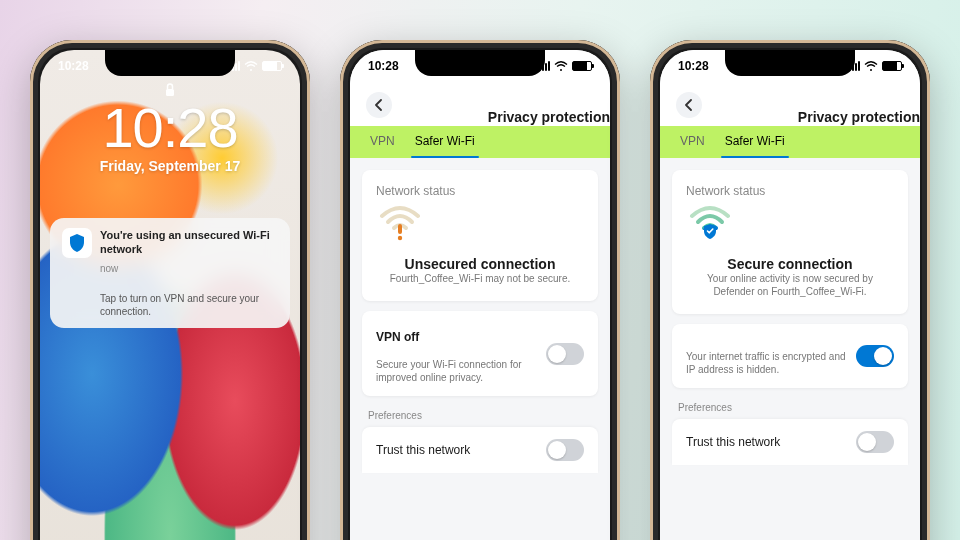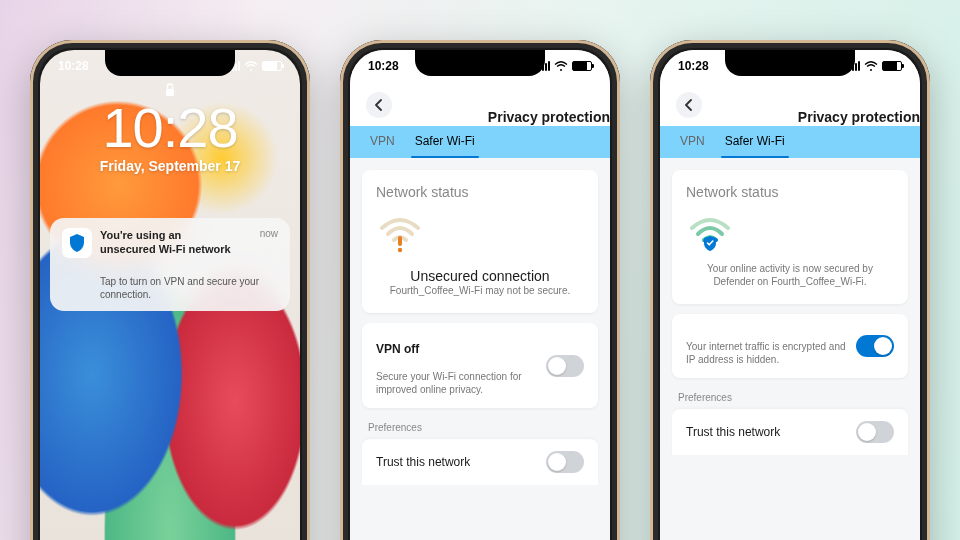--- a/index.html
+++ b/index.html
@@ -121,38 +121,38 @@
   }
   .header-title {
     position:absolute; left:0; right:0;
     text-align:right; font-size:14px; font-weight:700; color:#1a1a1a;
     pointer-events:none;
     margin-top:24px;
   }
   .tabs {
     display:flex; gap:20px;
     padding: 8px 20px 0 20px;
-    background:#7dd3fc;
+    background:#bef264;
     font-size:12px;
   }
   .tab { padding-bottom:10px; color:#666; position:relative; }
   .tab.active { color:#000; font-weight:400; }
   .tab.active::after {
     content:""; position:absolute; bottom:0; left:-4px; right:-4px;
     height:2px; background:#0078d4; border-radius:2px;
   }
   .app-body { padding:12px; }
   .card {
     background:#fff; border-radius:8px;
     padding:14px 14px 16px 14px;
     box-shadow: 0 1px 3px rgba(0,0,0,0.06);
   }
-  .card-label { font-size:14px; color:#888; margin-bottom:10px; }
+  .card-label { font-size:12px; color:#888; }
   .wifi-graphic { text-align:center; padding:4px 0 8px 0; }
-  .conn-title { text-align:center; font-size:14px; font-weight:400; color:#1a1a1a; margin-top:6px; }
+  .conn-title { text-align:center; font-size:14px; font-weight:700; color:#1a1a1a; margin-top:6px; }
   .conn-sub { text-align:center; font-size:10px; color:#777; margin-top:0; line-height:1.3; }
   .vpn-row {
     background:#fff; border-radius:8px;
     padding:12px 14px; margin-top:10px;
     display:flex; justify-content:space-between; align-items:center;
     box-shadow: 0 1px 3px rgba(0,0,0,0.06);
   }
   .vpn-text { flex:1; padding-right:8px; }
   .vpn-title { font-size:12px; font-weight:600; color:#1a1a1a;margin-top:7px; }
   .vpn-sub { font-size:10px; color:#777; margin-top:14px; line-height:1.3; }
@@ -217,21 +217,21 @@
       <div class="lock-time">10:28</div>
       <div class="lock-date">Friday, September 17</div>
     </div>
     <div class="notification">
       <div class="notif-icon">
         <svg width="18" height="20" viewBox="0 0 18 20">
             <path d="M9 1 L16 4 V9 C16 14 13 17.5 9 19 C5 17.5 2 14 2 9 V4 Z" fill="#0078d4"></path>
           </svg>
       </div>
       <div class="notif-body">
-        <div style="display:flex; justify-content:space-between; align-items:flex-start; gap:22px;">
+        <div style="display:flex; justify-content:space-between; align-items:flex-start; gap:6px;flex-direction:column;">
           <div class="notif-title">You're using an unsecured Wi-Fi network</div>
           <div class="notif-time">now</div>
         </div>
         <div class="notif-sub">Tap to turn on VPN and secure your connection.</div>
       </div>
     </div>
   </div>
 </div>
 
 <div class="phone gold">
@@ -348,20 +348,21 @@
                 <stop offset="100%" stop-color="#0078d4"></stop>
               </linearGradient>
             </defs>
             <path d="M6 14 Q24 -2 42 14" stroke="#b8e0c4" stroke-width="4" fill="none" stroke-linecap="round"></path>
             <path d="M12 20 Q24 8 36 20" stroke="#7cc9a8" stroke-width="4" fill="none" stroke-linecap="round"></path>
             <path d="M18 26 Q24 20 30 26" stroke="url(#g1)" stroke-width="4" fill="none" stroke-linecap="round"></path>
             <path d="M24 22 L30 24 V29 C30 33 27.5 35.5 24 37 C20.5 35.5 18 33 18 29 V24 Z" fill="#0078d4"></path>
             <path d="M21.5 29 L23.2 30.8 L26.8 27" stroke="#fff" stroke-width="1.6" fill="none" stroke-linecap="round" stroke-linejoin="round"></path>
           </svg>
         </div>
+        <div class="conn-title">Secure connection</div>
         <div class="conn-sub">Your online activity is now secured by Defender on Fourth_Coffee_Wi-Fi.</div>
       </div>
       <div class="vpn-row">
         <div class="vpn-text">
           <div class="vpn-sub">Your internet traffic is encrypted and IP address is hidden.</div>
         </div>
         <div class="toggle on"></div>
       </div>
       <div class="section-label">Preferences</div>
       <div class="pref-row">

